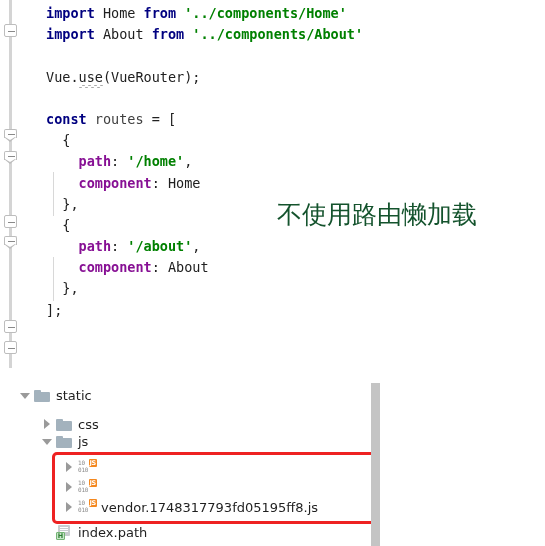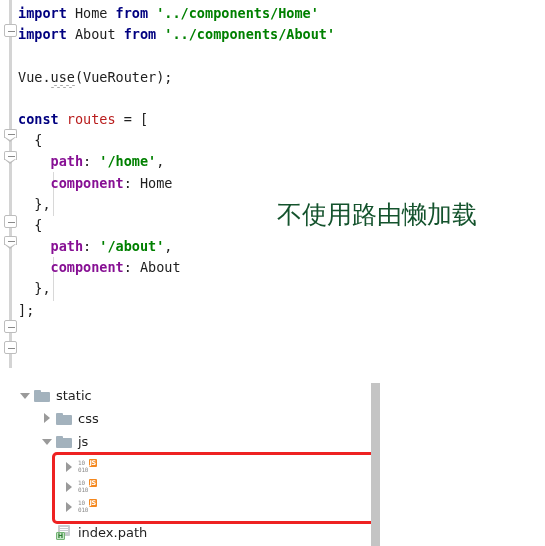--- a/index.html
+++ b/index.html
@@ -35,28 +35,28 @@
   }
   .code-area {
     position: absolute;
     left: 18px;
     top: 3px;
     font-family: "DejaVu Sans Mono", "Liberation Mono", monospace;
     font-size: 13.5px;
     line-height: 21.2px;
     white-space: pre;
   }
-  .ln { height: 21.2px; }
+  .ln { height: 21.2px; margin-left: 28px; }
 
   
   .kw      { color: #000080; font-weight: bold; }
   .plain   { color: #202020; }
   .str     { color: #008000; font-weight: bold; }
   .prop    { color: #871094; font-weight: bold; }
-  .ident   { color: #b91c1c; }
+  .ident   { color: #404040; }
   .punct   { color: #202020; }
   .warn    { color: #202020; position: relative; }
   .warn::after {
     content: "";
     position: absolute;
     left: 0; right: 0; bottom: -3px;
     height: 3px;
     background-image:
       radial-gradient(circle at 1.5px 3px, #aaaaaa 1.1px, transparent 1.2px),
       radial-gradient(circle at 4.5px 0px, #aaaaaa 1.1px, transparent 1.2px);
@@ -339,21 +339,21 @@
       <div class="tree-row" style="top: 8px; left: 18px;">
         <span class="twisty">
           <span class="tri-down"></span>
         </span>
         <span class="folder-icon">
           <span class="tab"></span>
           <span class="body"></span>
         </span>
         <span class="tree-label">static</span>
       </div>
-      <div class="tree-row" style="top: 31px; left: 40px; align-items: center;">
+      <div class="tree-row" style="top: 37px; left: 40px; align-items: center;">
         <span class="twisty">
           <span class="tri-right"></span>
         </span>
         <span class="folder-icon">
           <span class="tab"></span>
           <span class="body"></span>
         </span>
         <span class="tree-label">css</span>
       </div>
       <div class="tree-row" style="top: 54px; left: 40px;">
@@ -385,20 +385,21 @@
         </span>
       </div>
       <div class="tree-row" style="top: 120px; left: 62px;">
         <span class="twisty">
           <span class="tri-right"></span>
         </span>
         <span class="js-icon">
           <span class="bits">10<br>010</span>
           <span class="badge">JS</span>
         </span>
+        <span class="tree-label">vendor.1748317793fd05195ff8.js</span>
       </div>
       <div class="tree-row" style="top: 145px; left: 40px;">
         <span class="twisty"></span>
         <span class="html-icon">
           <span class="sheet"></span>
           <span class="badge">H</span>
         </span>
         <span class="tree-label">index.path</span>
       </div>
     </div>

